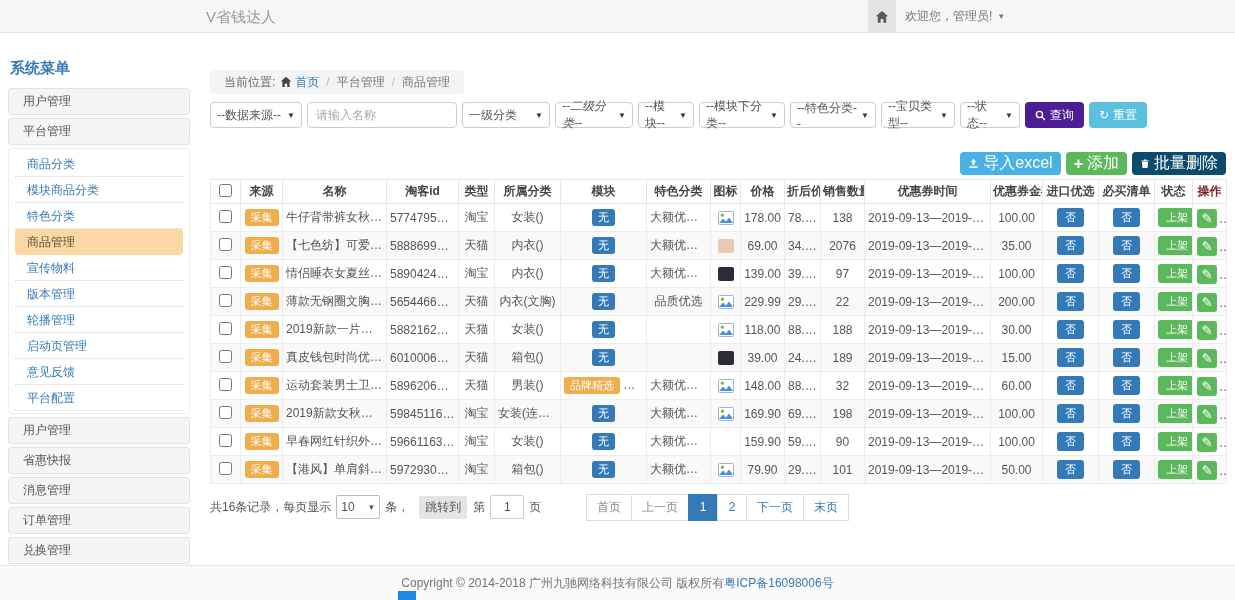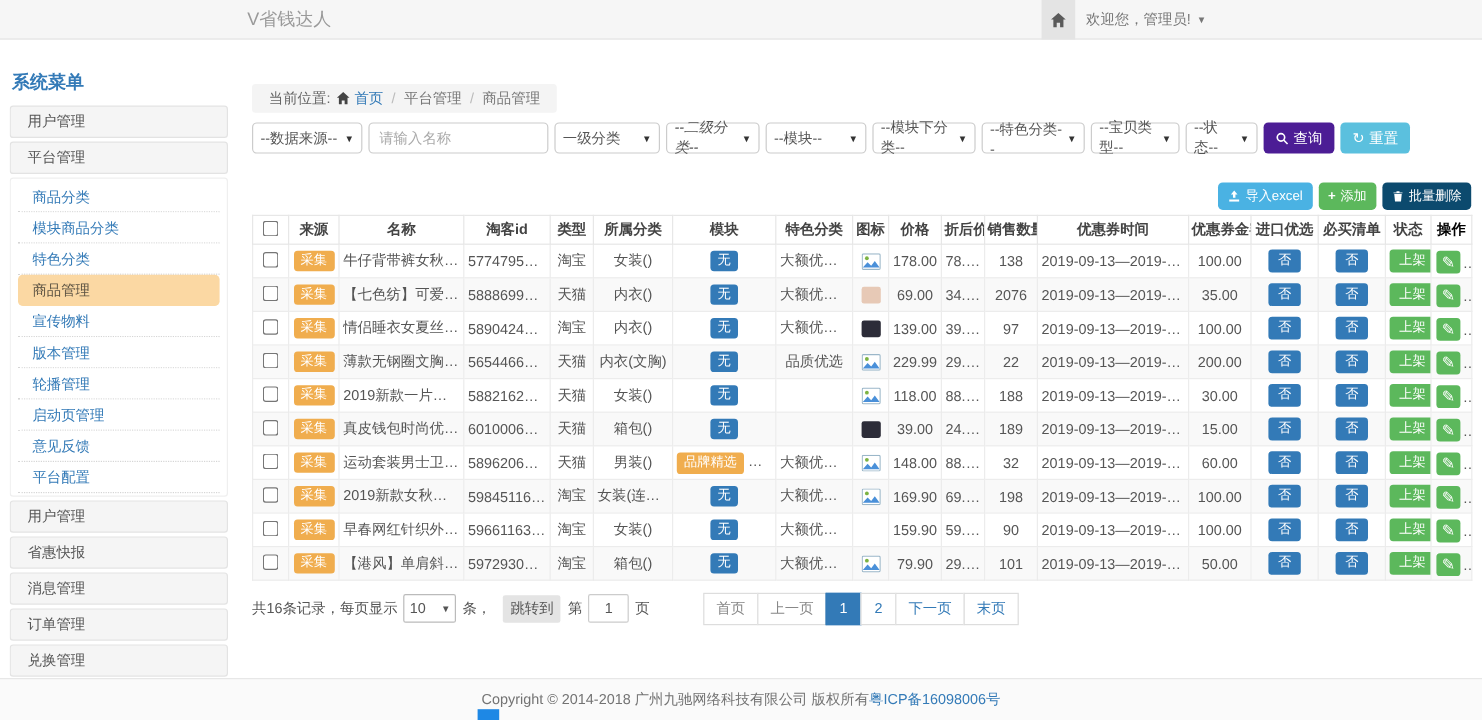--- a/index.html
+++ b/index.html
@@ -41,29 +41,29 @@
   .fselect .cars { font-size:8px; color:#333; margin-left:4px; }
   .finput { height:26px; border:1px solid #ccc; border-radius:4px; padding:0 8px; width:150px;
     font-size:12px; color:#555; font-family:inherit; }
   .finput::placeholder { color:#aaa; }
   .btn { border:none; border-radius:4px; color:#fff; font-size:12px; height:26px; padding:0 10px;
     display:inline-flex; align-items:center; gap:4px; cursor:pointer; font-family:inherit; }
   .btn-query { background:#4c1d95; }
   .btn-reset { background:#5bc0de; }
   
   .toolbar { margin-top:24px; height:23px; display:flex; justify-content:flex-end; gap:5px; }
-  .toolbar .btn { height:23px; font-size:11px; padding:0 8px; }
+  .toolbar .btn { height:23px; font-size:16px; padding:0 8px; }
   .btn-import { background:#4ab2e3; }
   .btn-add { background:#5cb85c; }
   .btn-batch { background:#0c4a6e; }
   
   table { margin-top:4px; width:100%; border-collapse:collapse; table-layout:fixed; }
   th { height:24px; border:1px solid #e7e7e7; font-size:12px; color:#444; background:#fff;
     font-weight:bold; padding:0 2px; overflow:hidden; white-space:nowrap; }
-  th.op-head { color:#000000; }
+  th.op-head { color:#7f1d1d; }
   td { height:28px; border:1px solid #ececec; text-align:center; padding:0 3px; overflow:hidden;
     white-space:nowrap; text-overflow:ellipsis; color:#555; }
   tbody tr:nth-child(even) { background:#f9f9f9; }
   .badge { display:inline-block; border-radius:3px; color:#fff; font-size:11px; padding:2px 6px; line-height:1.2; }
   .badge-orange { background:#f0ad4e; }
   .badge-blue { background:#337ab7; }
   .mini-btn { display:inline-block; border:none; border-radius:3px; color:#fff; font-size:11px;
     padding:3px 8px; cursor:pointer; line-height:1.1; font-family:inherit; }
   .mb-blue { background:#337ab7; }
   .mb-green { background:#5cb85c; }
@@ -156,21 +156,21 @@
       </div>
       <input class="finput" placeholder="请输入名称" style="width: 150px;">
       <div class="fselect" style="width: 88px;">
         <span>一级分类</span>
         <span class="cars">▼</span>
       </div>
       <div class="fselect" style="width: 78px; font-style: italic;">
         <span>--二级分类--</span>
         <span class="cars">▼</span>
       </div>
-      <div class="fselect" style="width: 84px;">
+      <div class="fselect" style="width: 56px;">
         <span>--模块--</span>
         <span class="cars">▼</span>
       </div>
       <div class="fselect" style="width: 86px;">
         <span>--模块下分类--</span>
         <span class="cars">▼</span>
       </div>
       <div class="fselect" style="width: 86px;">
         <span>--特色分类--</span>
         <span class="cars">▼</span>

